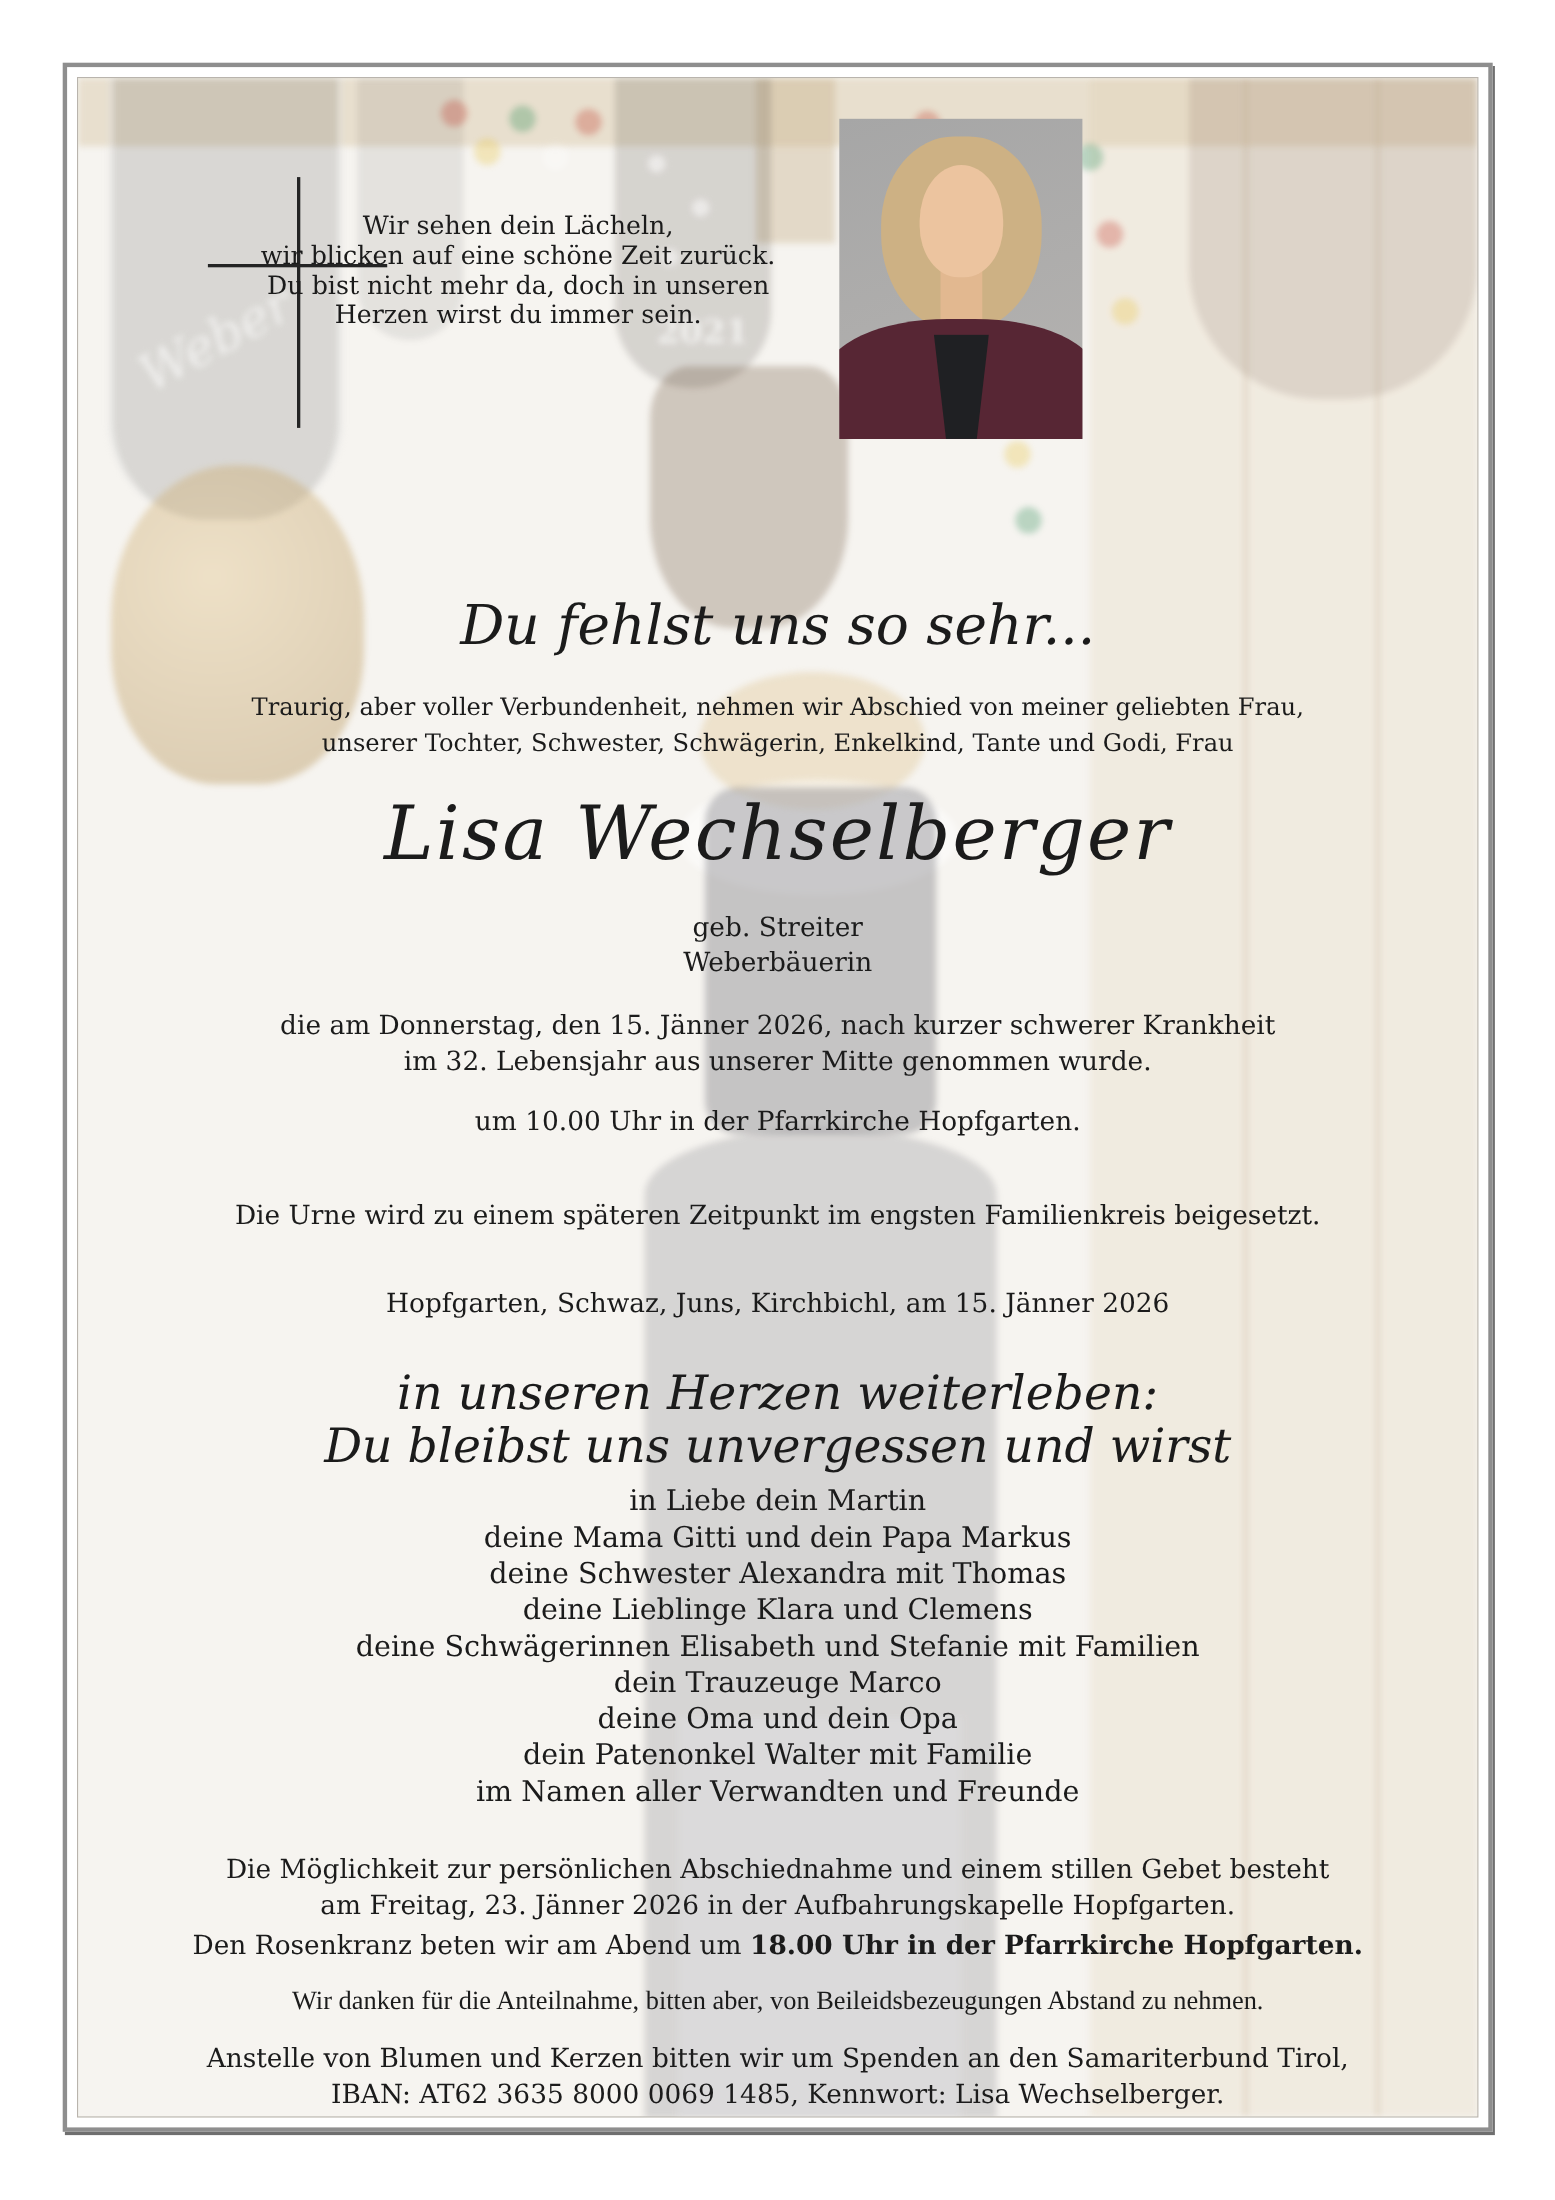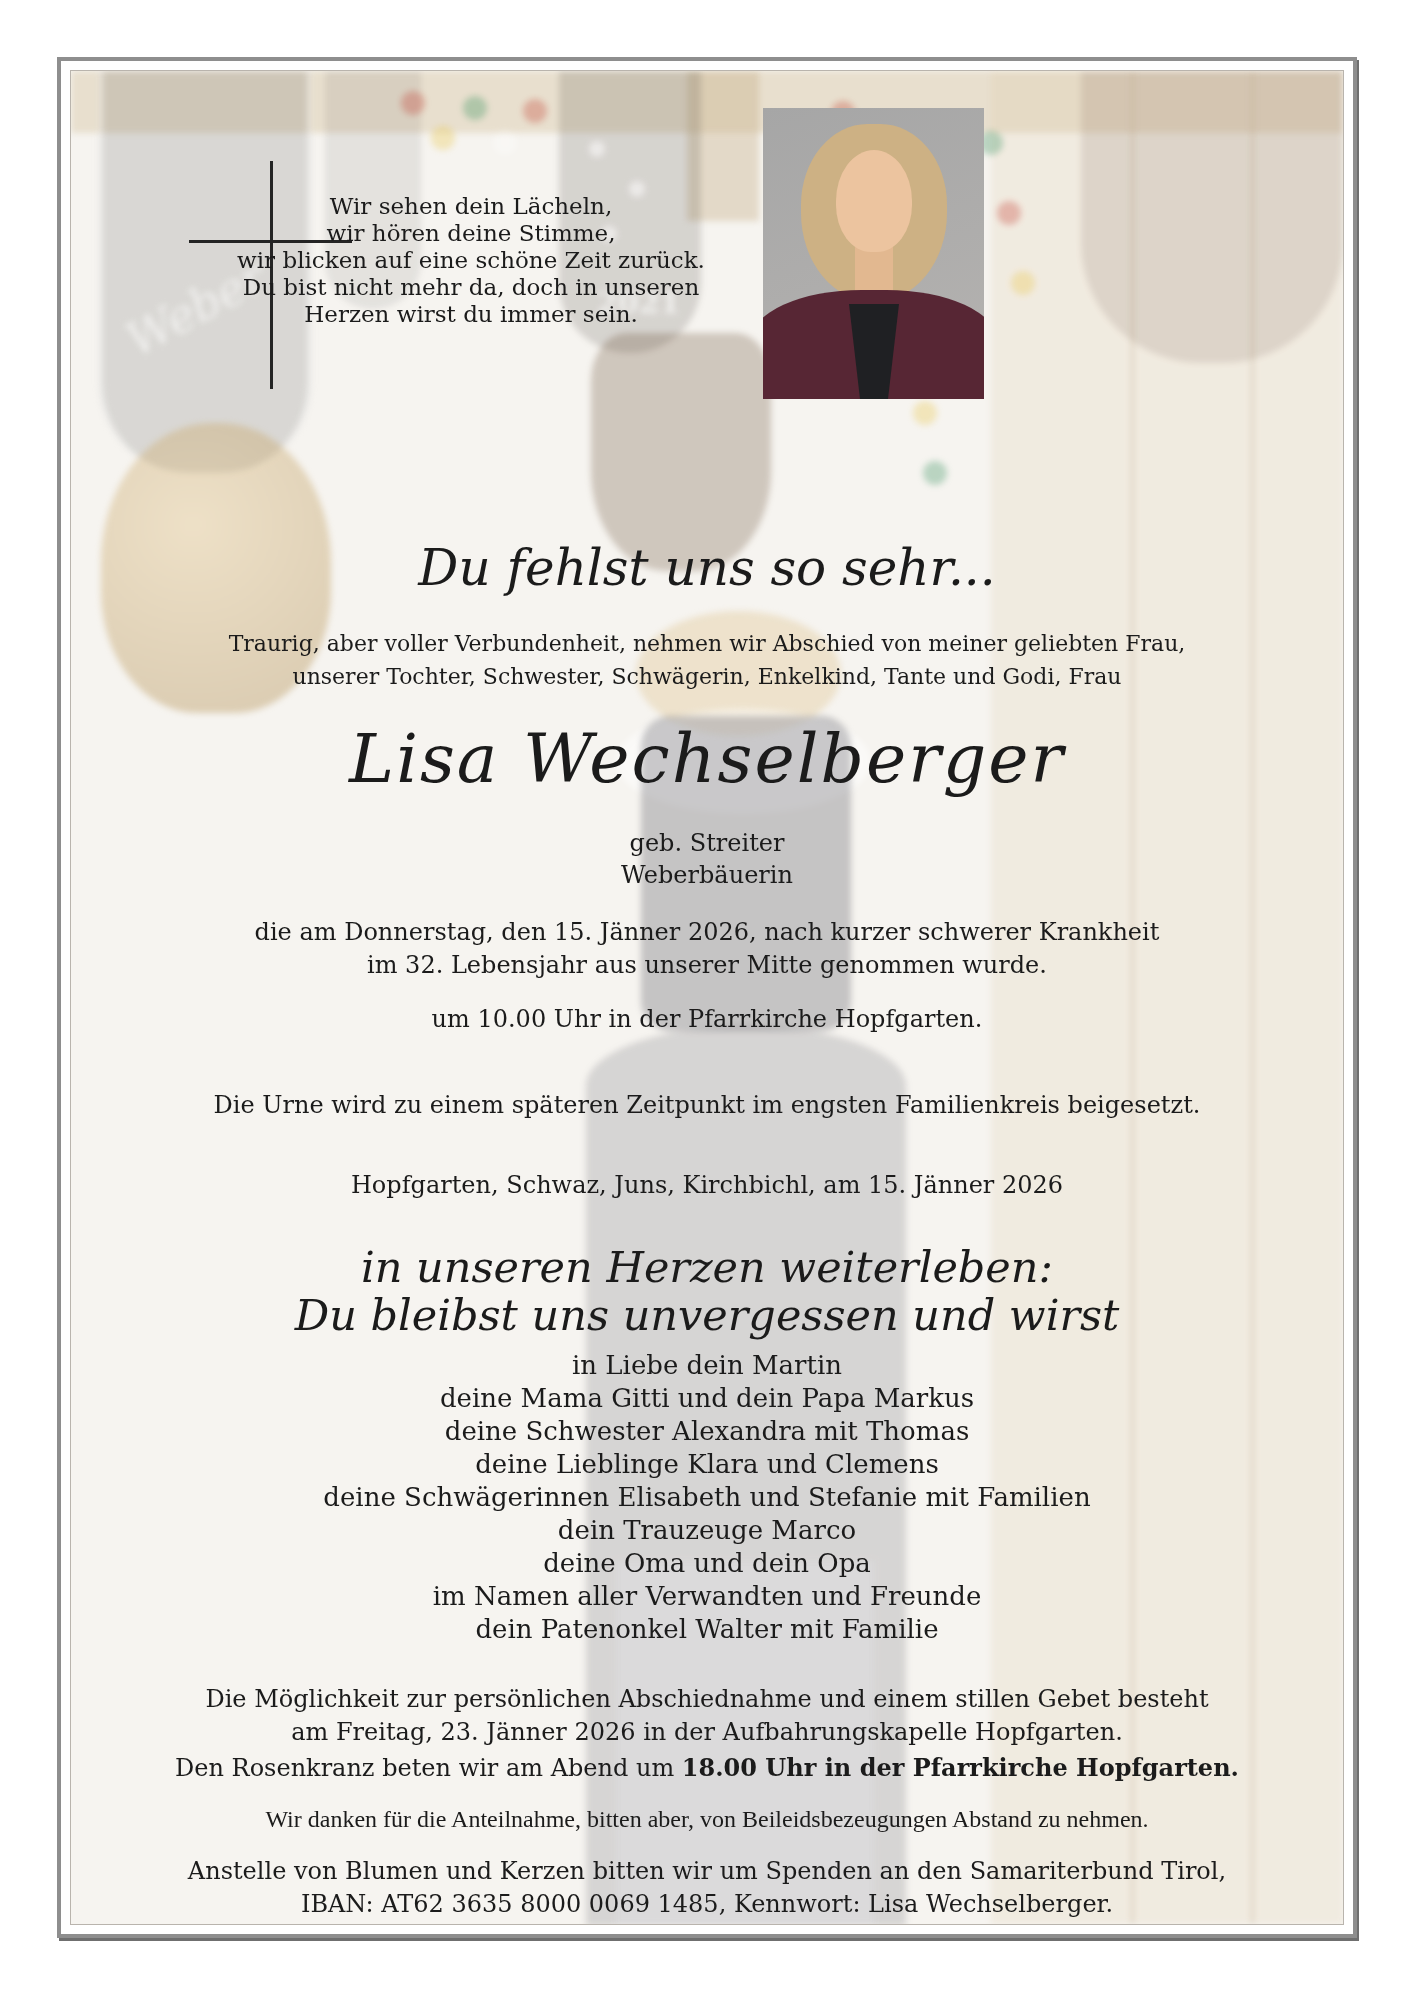--- a/index.html
+++ b/index.html
@@ -135,21 +135,20 @@
       <div class="photo">
         <div class="p-hair"></div>
         <div class="p-neck"></div>
         <div class="p-blazer"></div>
         <div class="p-shirt"></div>
         <div class="p-face"></div>
       </div>
 
       <div class="tblock poem">
         <div>Wir sehen dein Lächeln,</div>
-        <div>wir hören deine Stimme,</div>
         <div>wir blicken auf eine schöne Zeit zurück.</div>
         <div>Du bist nicht mehr da, doch in unseren</div>
         <div>Herzen wirst du immer sein.</div>
       </div>
 
       <div class="tblock title">Du fehlst uns so sehr...</div>
 
       <div class="tblock intro">
         <div>Traurig, aber voller Verbundenheit, nehmen wir Abschied von meiner geliebten Frau,</div>
         <div>unserer Tochter, Schwester, Schwägerin, Enkelkind, Tante und Godi, Frau</div>
@@ -178,22 +177,22 @@
       </div>
 
       <div class="tblock family">
         <div>in Liebe dein Martin</div>
         <div>deine Mama Gitti und dein Papa Markus</div>
         <div>deine Schwester Alexandra mit Thomas</div>
         <div>deine Lieblinge Klara und Clemens</div>
         <div>deine Schwägerinnen Elisabeth und Stefanie mit Familien</div>
         <div>dein Trauzeuge Marco</div>
         <div>deine Oma und dein Opa</div>
+        <div>dein Patenonkel Walter mit Familie</div>
         <div>im Namen aller Verwandten und Freunde</div>
-        <div>dein Patenonkel Walter mit Familie</div>
       </div>
 
       <div class="tblock para farewell">
         <div>Die Möglichkeit zur persönlichen Abschiednahme und einem stillen Gebet besteht</div>
         <div>am Freitag, 23. Jänner 2026 in der Aufbahrungskapelle Hopfgarten.</div>
       </div>
 
       <div class="tblock para rosary">
         <span>Den Rosenkranz beten wir am Abend um </span><b>18.00 Uhr in der Pfarrkirche Hopfgarten.</b>
       </div>

